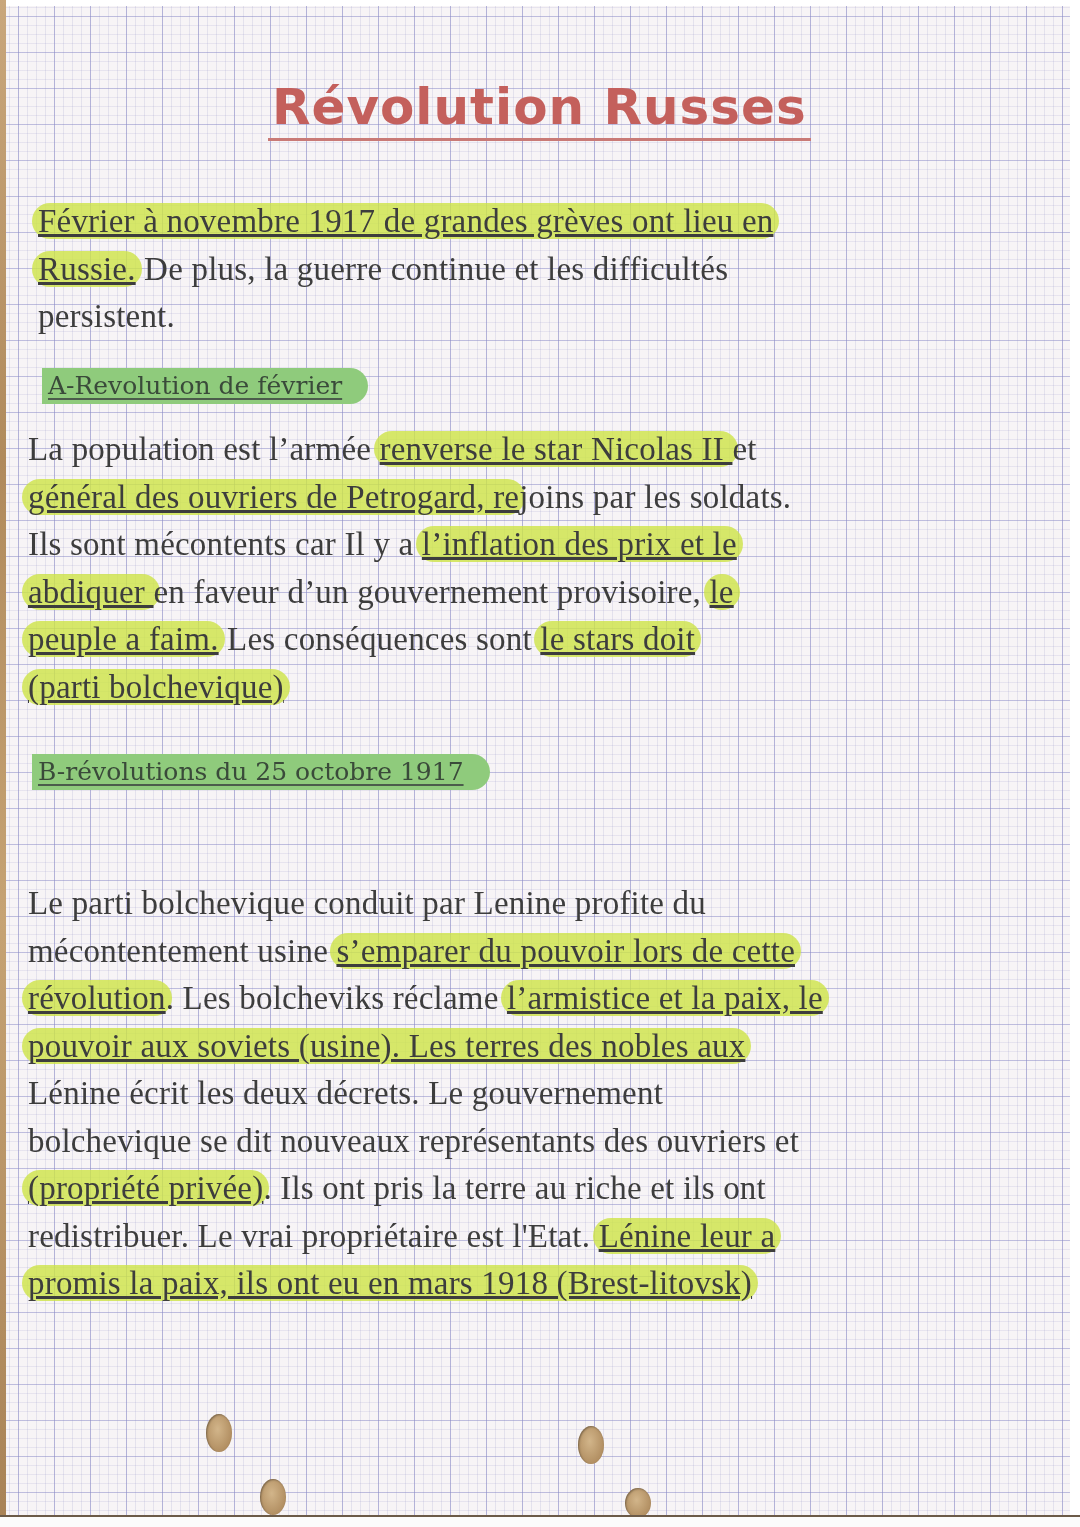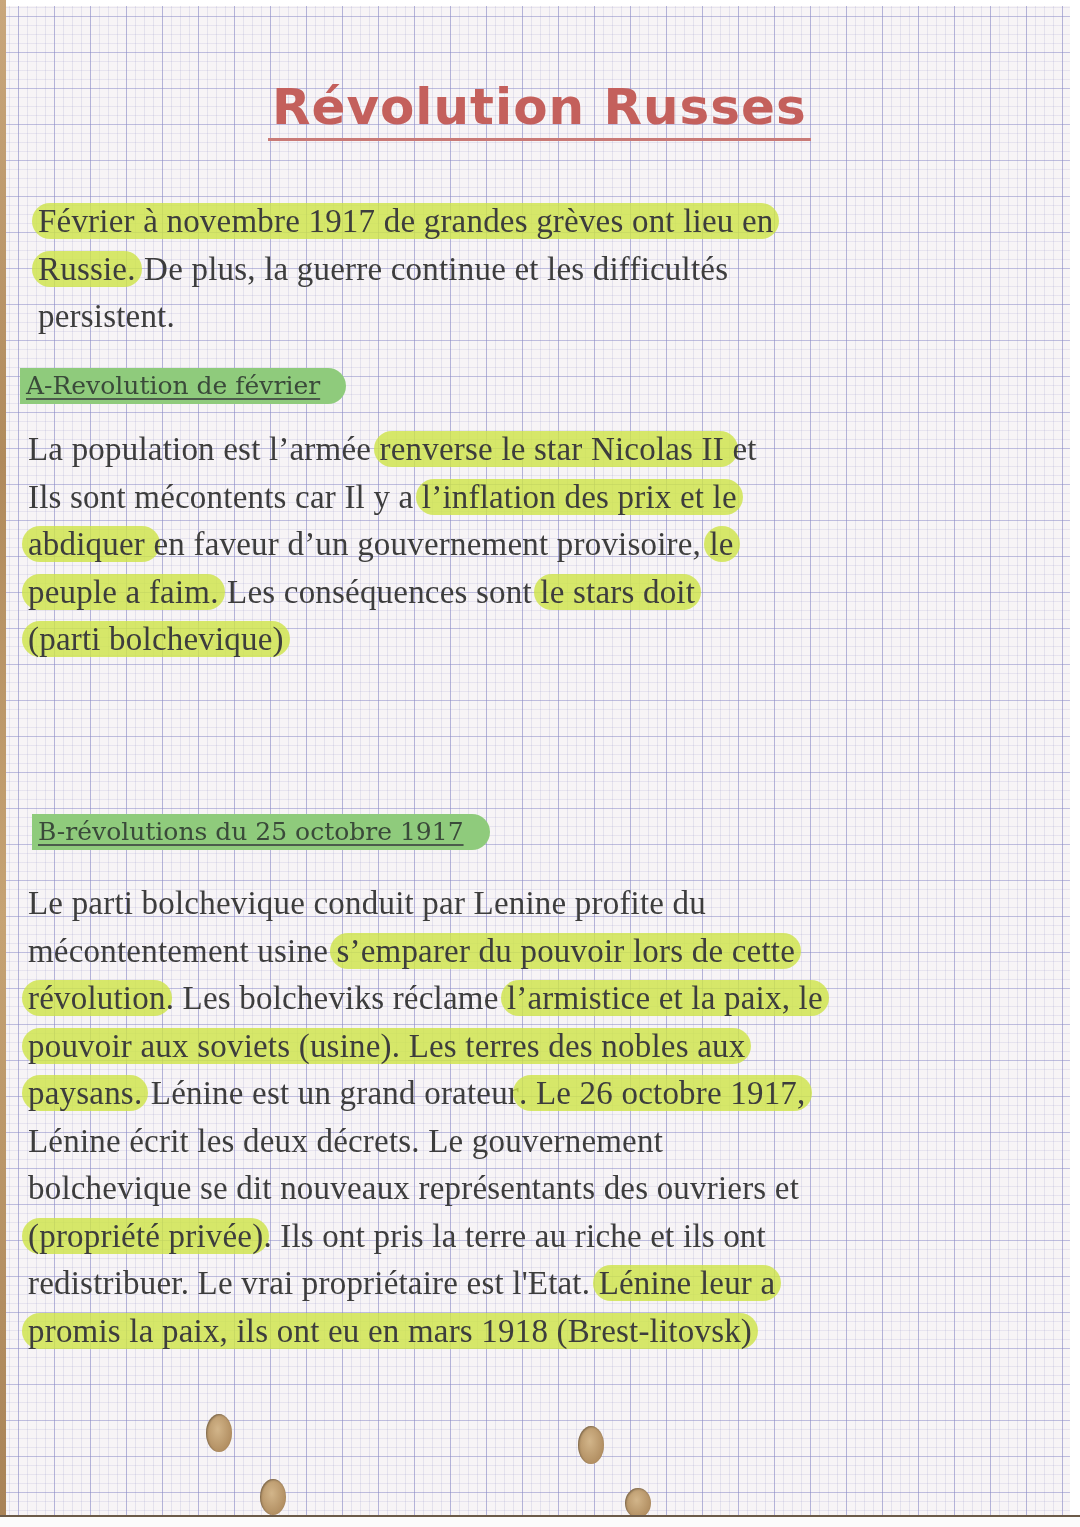--- a/index.html
+++ b/index.html
@@ -64,20 +64,21 @@
       line-height: 47.5px;
       white-space: nowrap;
       letter-spacing: 0.2px;
     }
     .hl {
       background: rgba(205, 228, 70, 0.80);
       border-radius: 20px;
       padding: 0 6px;
       margin: 4px -6px;
       box-decoration-break: clone;
+      text-decoration: underline;
       -webkit-box-decoration-break: clone;
     }
     .section-heading {
       position: absolute;
       font-family: "DejaVu Serif", serif;
       font-size: 25px;
       color: #3a4a3a;
       background: #8fcb7c;
       border-radius: 0 18px 18px 0;
       padding: 2px 26px 2px 6px;
@@ -113,42 +114,42 @@
       <span class="hl">Février à novembre 1917 de grandes grèves ont lieu en</span>
     </span>
     <span class="line">
       <span class="hl">Russie.</span><span> De plus, la guerre continue et les difficultés</span>
     </span>
     <span class="line">
       <span>persistent.</span>
     </span>
   </div>
 
-  <div class="section-heading" style="left:14px; top:362px;text-align:center;">
+  <div class="section-heading" style="left:36px; top:362px;text-align:center;">
     <span>A-Revolution de février</span>
   </div>
 
   <div class="text" style="left:22px; top:420px;">
     <span class="line"><span>La population est l’armée </span><span class="hl">renverse le star Nicolas II </span><span>et</span></span>
+    <span class="line"><span class="hl">général des ouvriers de Petrogard, re</span><span>joins par les soldats.</span></span>
     <span class="line"><span>Ils sont mécontents car Il y a </span><span class="hl">l’inflation des prix et le</span></span>
     <span class="line"><span class="hl">abdiquer </span><span>en faveur d’un gouvernement provisoire, </span><span class="hl">le</span></span>
     <span class="line"><span class="hl">peuple a faim.</span><span> Les conséquences sont </span><span class="hl">le stars doit</span></span>
     <span class="line"><span class="hl">(parti bolchevique)</span></span>
   </div>
 
-  <div class="section-heading" style="left:26px; top:808px;">
+  <div class="section-heading" style="left:26px; top:748px;">
     <span>B-révolutions du 25 octobre 1917</span>
   </div>
 
   <div class="text" style="left:22px; top:874px;">
     <span class="line"><span>Le parti bolchevique conduit par Lenine profite du</span></span>
     <span class="line"><span>mécontentement usine </span><span class="hl">s’emparer du pouvoir lors de cette</span></span>
     <span class="line"><span class="hl">révolution</span><span>. Les bolcheviks réclame </span><span class="hl">l’armistice et la paix, le</span></span>
     <span class="line"><span class="hl">pouvoir aux soviets (usine). Les terres des nobles aux</span></span>
-    <span class="line"><span class="hl">paysans.</span><span> Lénine est un grand orateur</span><span class="hl">. Le 26 octobre 1917,</span></span>
     <span class="line"><span>Lénine écrit les deux décrets. Le gouvernement</span></span>
     <span class="line"><span>bolchevique se dit nouveaux représentants des ouvriers et</span></span>
     <span class="line"><span class="hl">(propriété privée)</span><span>. Ils ont pris la terre au riche  et ils ont</span></span>
     <span class="line"><span>redistribuer. Le vrai propriétaire  est l'Etat. </span><span class="hl">Lénine leur a</span></span>
     <span class="line"><span class="hl">promis la paix, ils ont eu en mars 1918 (Brest-litovsk)</span></span>
   </div>
 
   <div class="hole" style="left:200px; top:1408px;"></div>
   <div class="hole" style="left:572px; top:1420px;"></div>
   <div class="hole" style="left:254px; top:1473px; height:36px;"></div>

